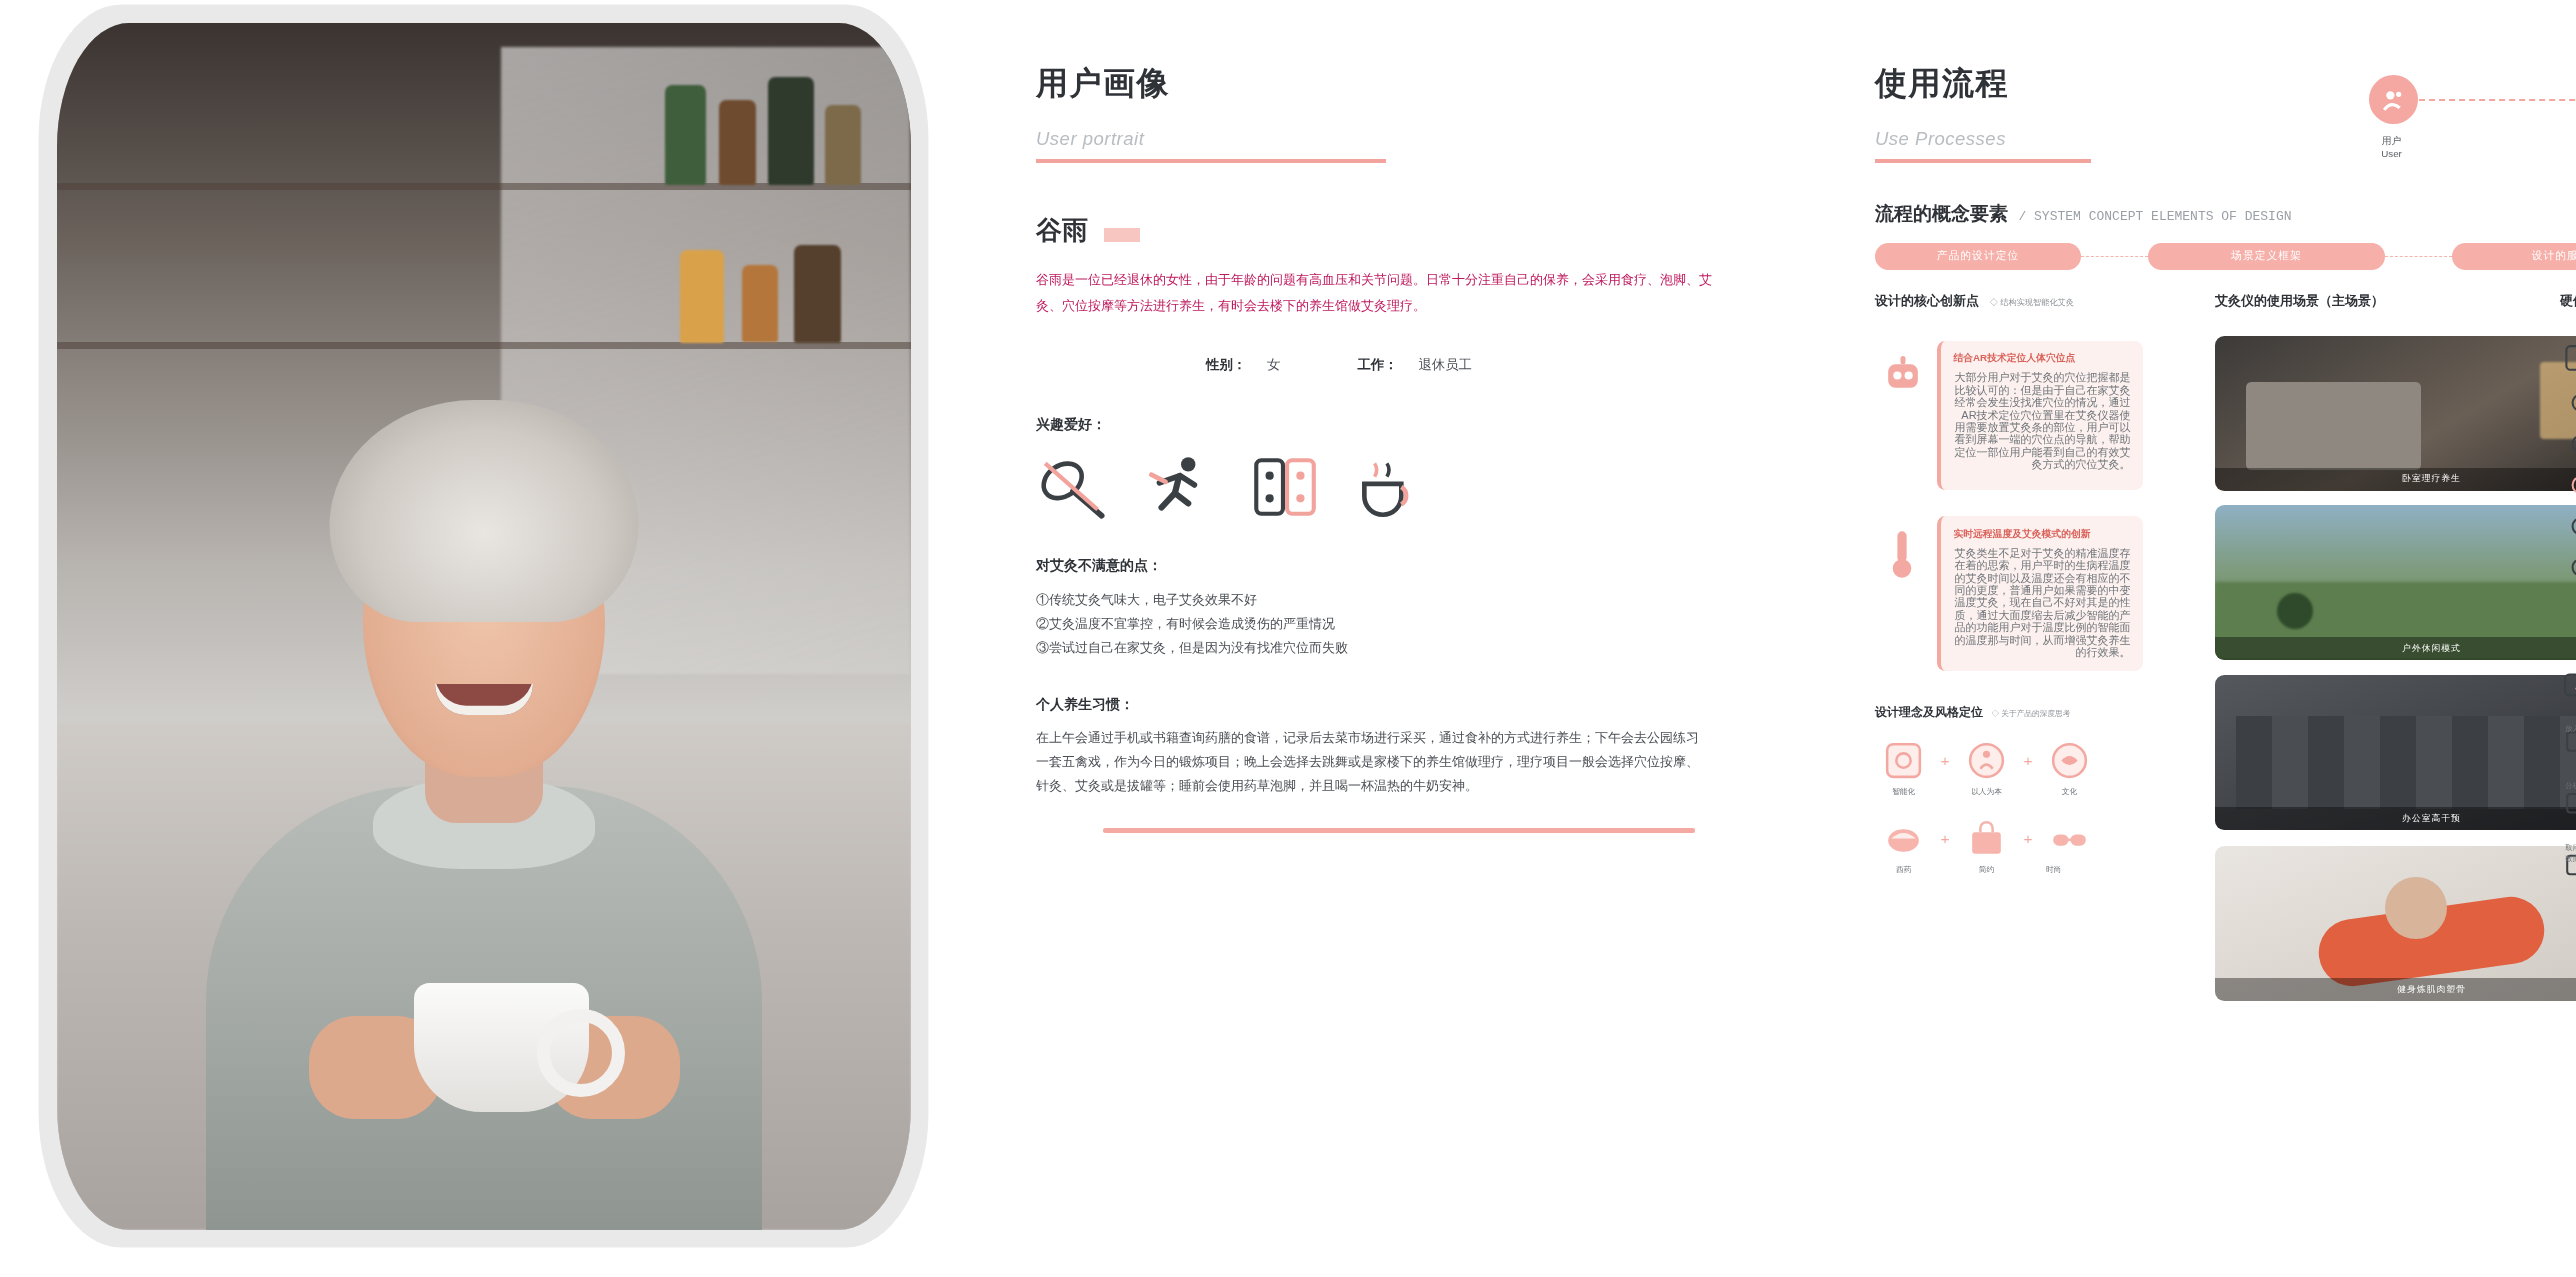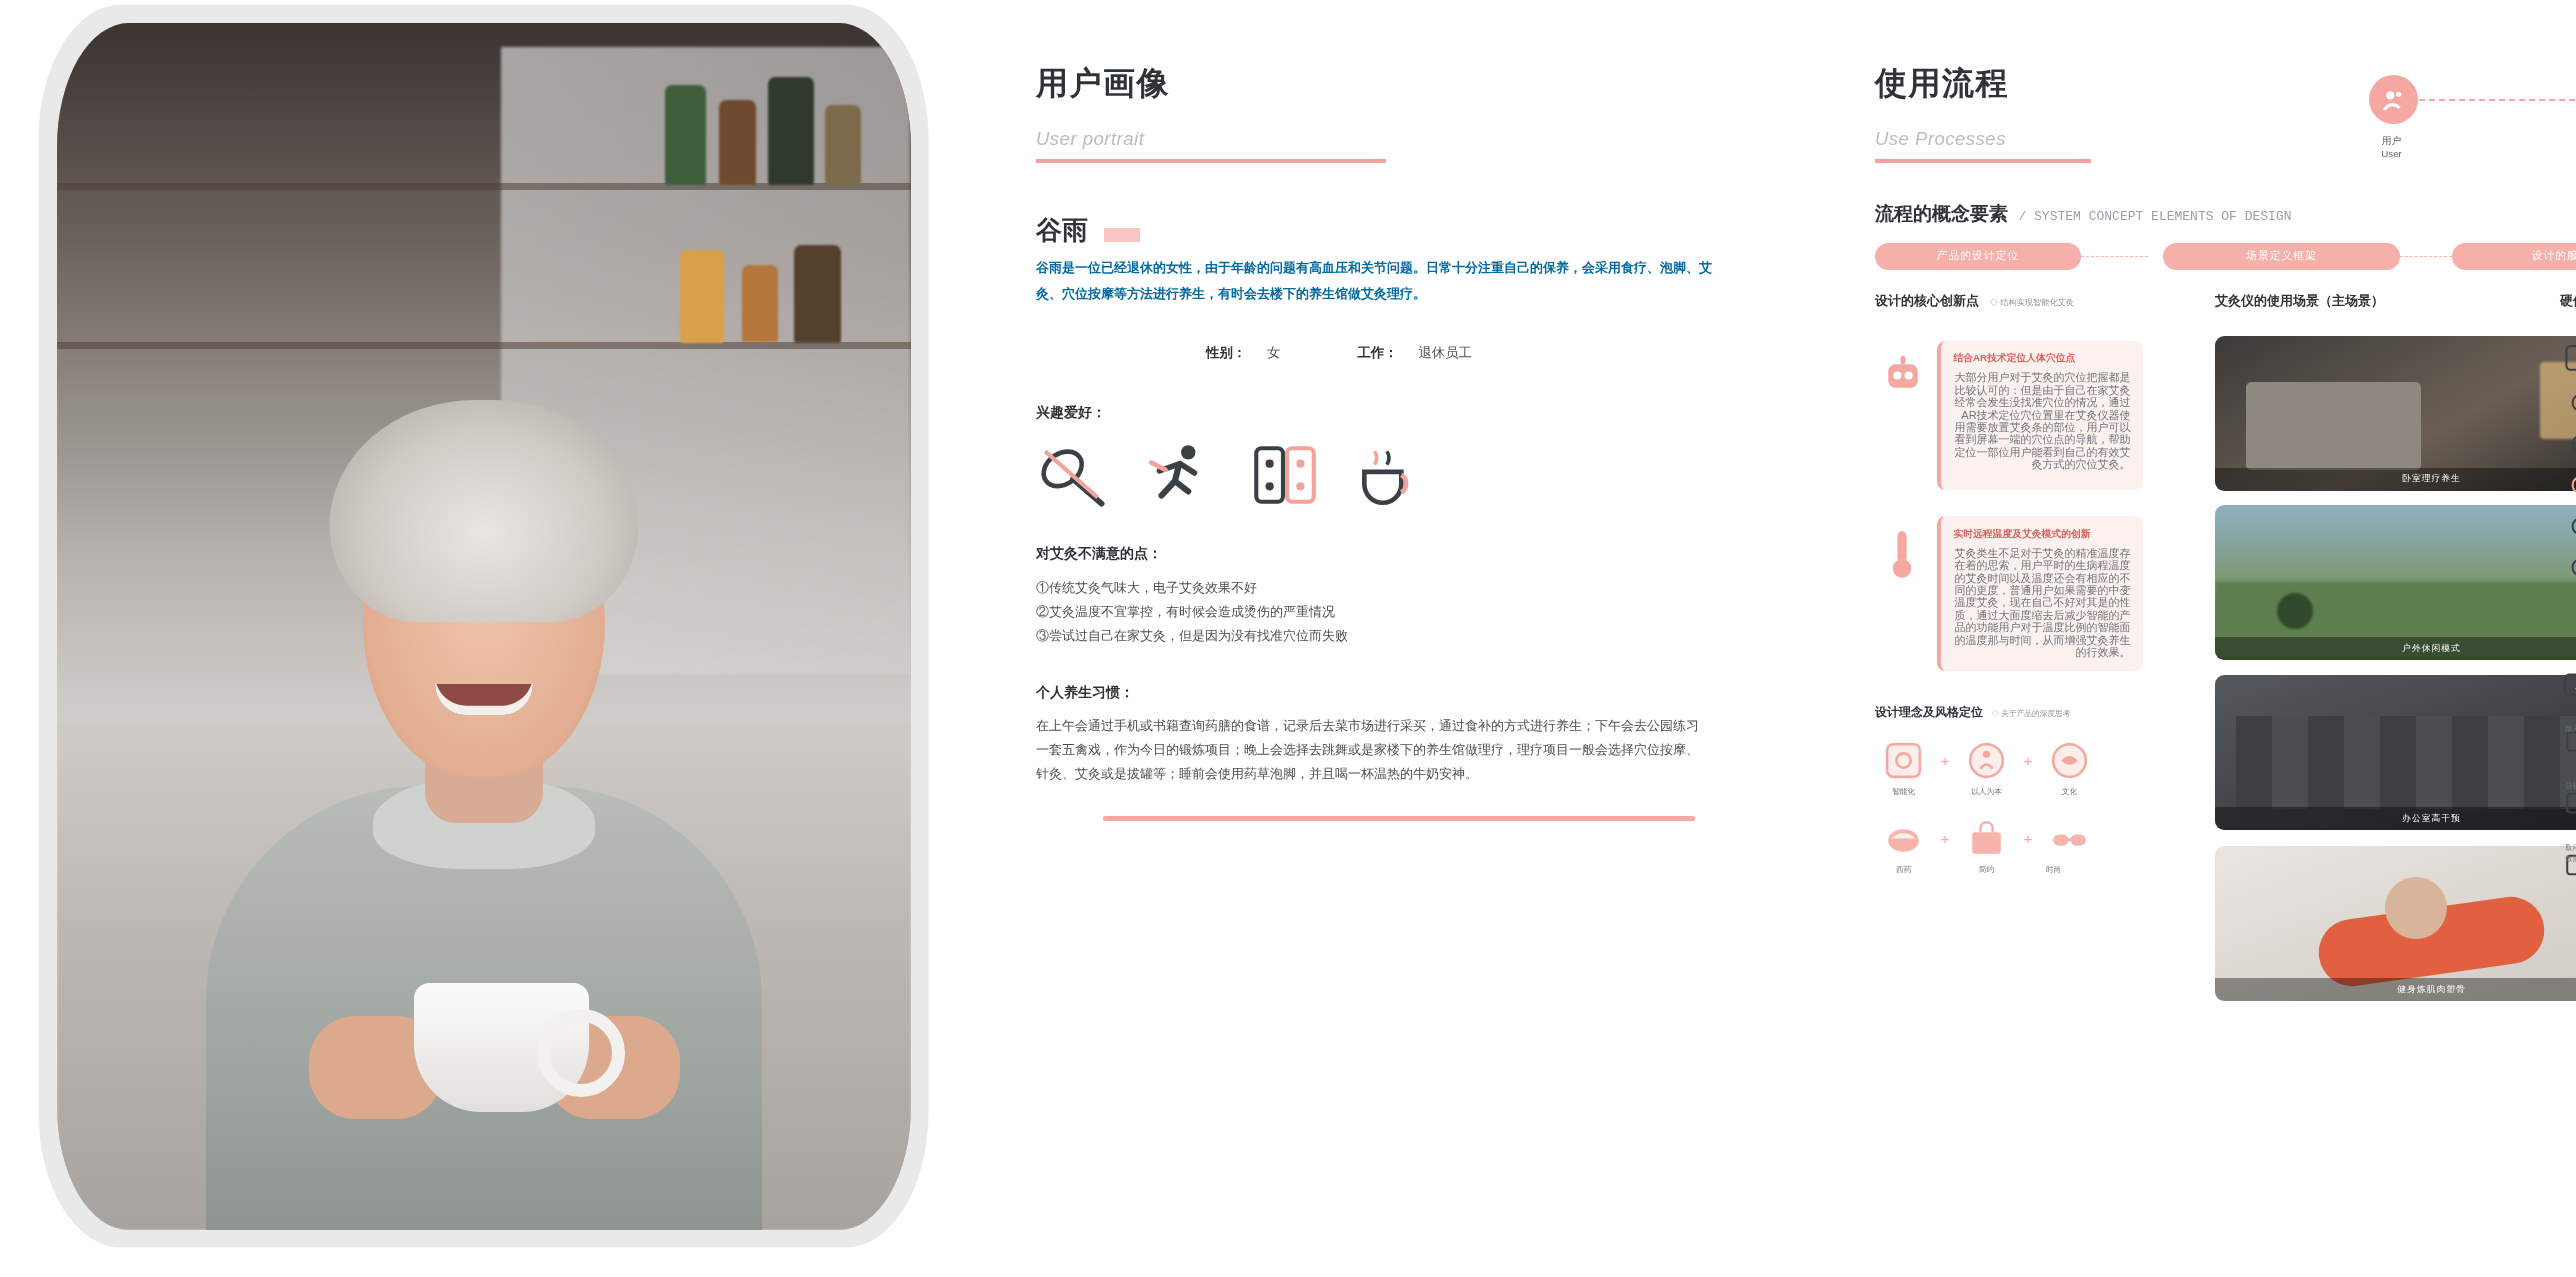--- a/index.html
+++ b/index.html
@@ -114,21 +114,21 @@
   .sec-title-en {
     font-size: 18.5px; color: #b9bdc1; letter-spacing: 0.5px; margin-top: 22px; font-style: italic;
   }
   .title-rule { width: 350px; height: 3.6px; background: #f2a39c; margin-top: 9.3px; }
 
   .name-block { margin-top: 50px; position: relative; display: inline-block; }
   .name-cn { font-size: 26px; font-weight: 700; color: #2f3338; position: relative; z-index: 2; }
   .name-hl { position: absolute; left: 68px; top: 15.5px; width: 36px; height: 13.4px; background: #f7c6c0; z-index: 1; }
 
   .para {
-    margin-top: 7px; font-size: 13px; line-height: 26px; color: #0369a1; width: 685px; font-weight: bold;
+    margin-top: 19px; font-size: 13px; line-height: 26px; color: #be185d; width: 685px;
   }
   .facts { margin-top: 31px; margin-left: 170px; font-size: 13.4px; color: #3b4045; line-height: 30px; }
   .facts .row { display: flex; }
   .facts .k { width: 61px; font-weight: 700; color: #2f3338; }
   .facts .k2 { width: 61px; font-weight: 700; color: #2f3338; margin-left: 77px; }
   .facts .v { color: #4a4f55; }
 
   .sub-h { margin-top: 36px; font-size: 14px; font-weight: 700; color: #2f3338; position: relative; display: inline-block; }
   .sub-h .u { position: absolute; left: 0; right: 0; bottom: -3.1px; height: 5.2px; background: #f9cfc9; z-index: -1; }
   .list { margin-top: 12.4px; font-size: 13px; line-height: 24px; color: #4a4f55; }
@@ -320,21 +320,21 @@
     </div>
 
     <div style="position:relative;margin-top:20.6px;height:29px;">
       <span class="band-title-cn">流程的概念要素</span>
       <span class="band-title-en" style="margin-left:8.2px">/ SYSTEM CONCEPT ELEMENTS OF DESIGN</span>
     </div>
 
     <div class="pills">
       <div class="pill" style="left:0px;width:206px">产品的设计定位</div>
       <div class="pill-line" style="left:206px;width:67px"></div>
-      <div class="pill" style="left:288px;width:237px">场景定义框架</div>
+      <div class="pill" style="left:273px;width:237px">场景定义框架</div>
       <div class="pill-line" style="left:510px;width:67px"></div>
       <div class="pill" style="left:577px;width:242px">设计的服务系统</div>
 
     </div>
 
     <div style="position:relative;height:20.6px;margin-top:18.5px">
       <div class="colhead" style="left:0">
         <span>设计的核心创新点</span>
         <span class="tag">◇ 结构实现智能化艾灸</span>
       </div>

